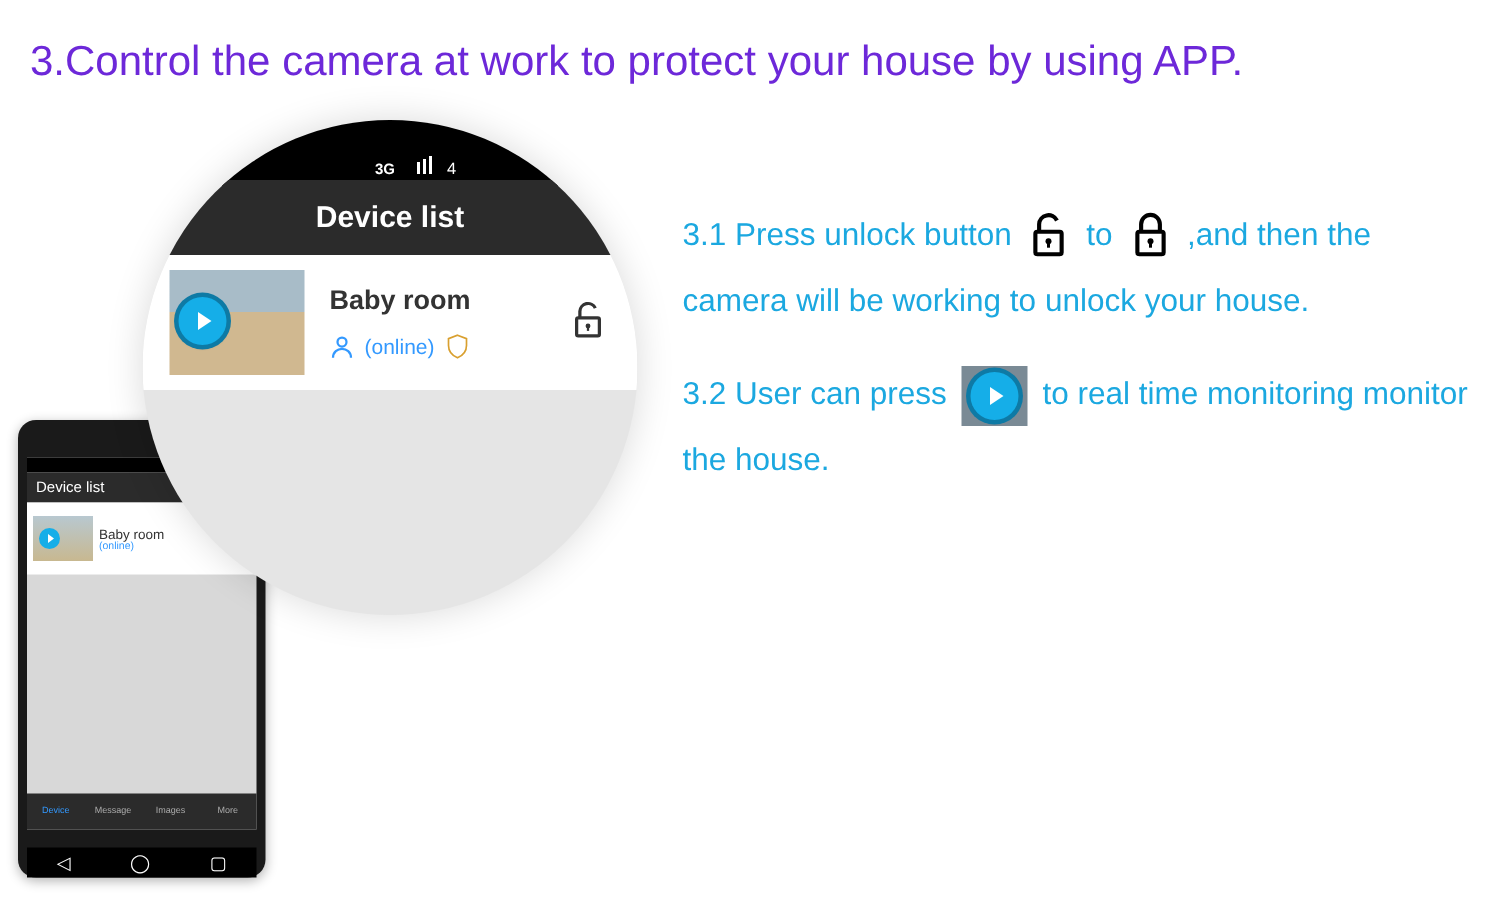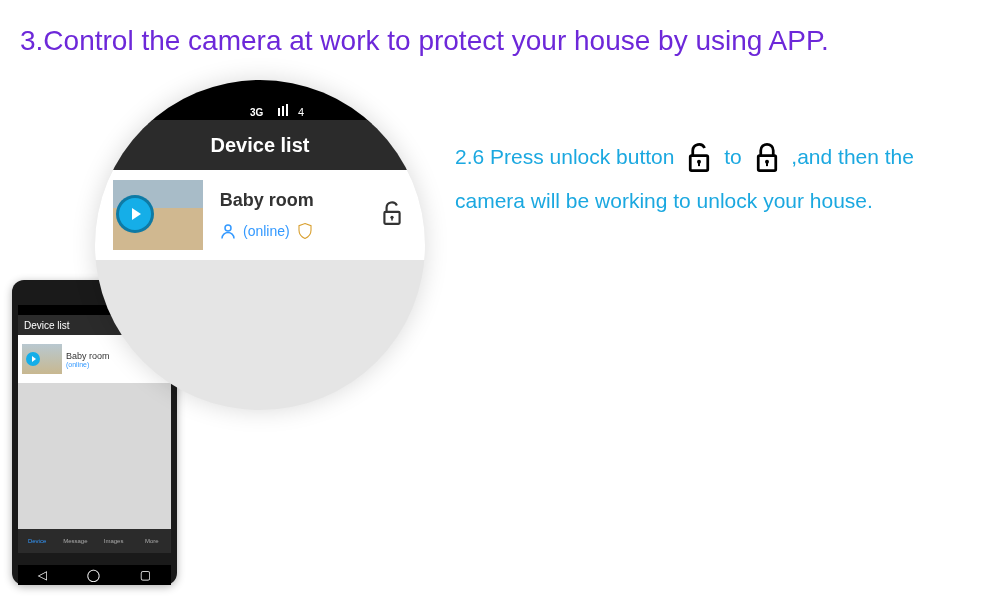--- a/index.html
+++ b/index.html
@@ -299,34 +299,43 @@
           <rect x="5" y="11" width="14" height="11" rx="1" fill="none" stroke="#333" stroke-width="2"></rect>
           <circle cx="12" cy="16" r="1.5" fill="#333"></circle>
           <rect x="11.3" y="16" width="1.4" height="3" fill="#333"></rect>
         </svg>
     </span>
   </div>
 </div>
 
 <div class="instructions">
   <div>
-    <span>2.6 Press unlock button </span>
+    <span>3.1 Press unlock button </span>
     <span class="inline-icon">
       <svg width="30" height="34" viewBox="0 0 24 26">
           <path d="M7 11V7a5 5 0 0 1 9.5-2" fill="none" stroke="#000" stroke-width="2.2"></path>
           <rect x="5" y="11" width="14" height="12" rx="1" fill="none" stroke="#000" stroke-width="2.2"></rect>
           <circle cx="12" cy="16" r="1.6" fill="#000"></circle>
           <rect x="11.2" y="16" width="1.6" height="3.5" fill="#000"></rect>
         </svg>
     </span>
     <span> to </span>
     <span class="inline-icon">
       <svg width="30" height="34" viewBox="0 0 24 26">
           <path d="M7 11V7a5 5 0 0 1 10 0v4" fill="none" stroke="#000" stroke-width="2.2"></path>
           <rect x="5" y="11" width="14" height="12" rx="1" fill="none" stroke="#000" stroke-width="2.2"></rect>
           <circle cx="12" cy="16" r="1.6" fill="#000"></circle>
           <rect x="11.2" y="16" width="1.6" height="3.5" fill="#000"></rect>
         </svg>
     </span>
     <span> ,and then the camera will be working to unlock your house.</span>
   </div>
   <div style="height:18px"></div>
+  <div>
+    <span>3.2 User can press </span>
+    <span class="inline-play">
+      <span class="inline-play-circle">
+          <span class="tri"></span>
+        </span>
+    </span>
+    <span> to real time monitoring monitor the house.</span>
+  </div>
 </div>
 
 </body></html>

